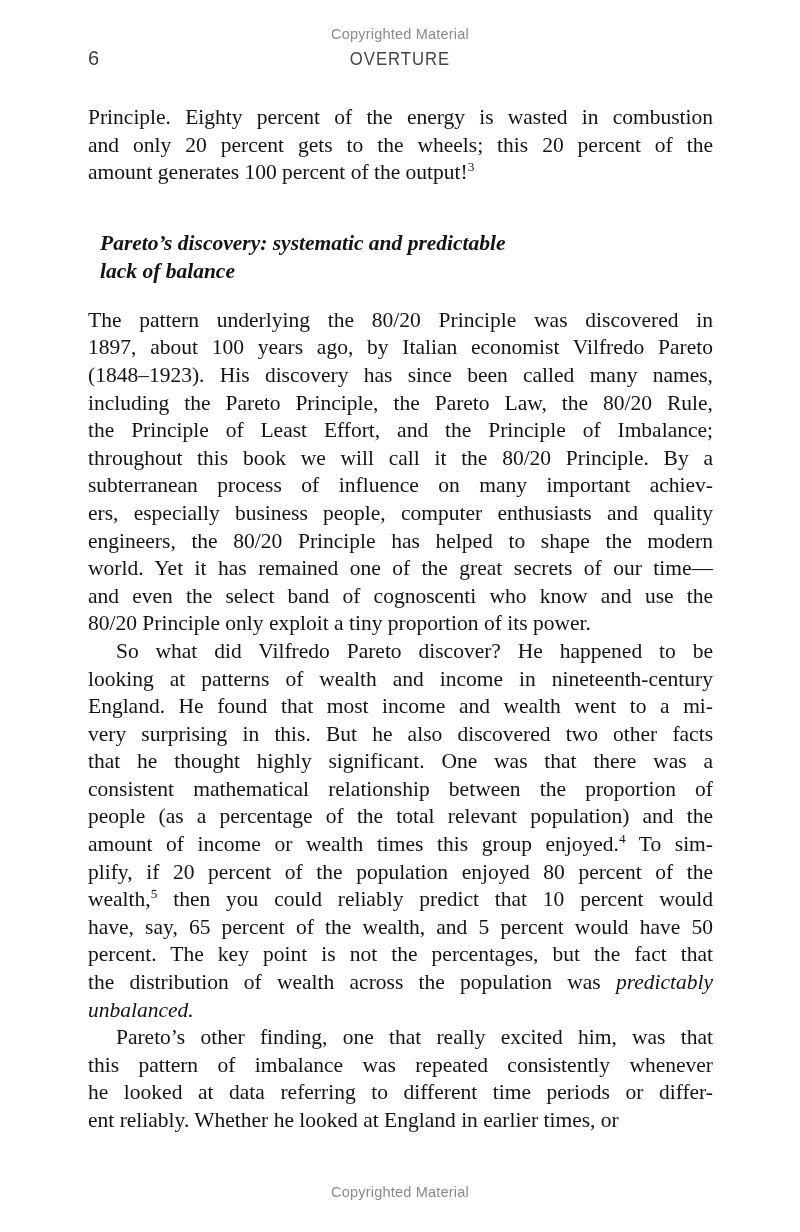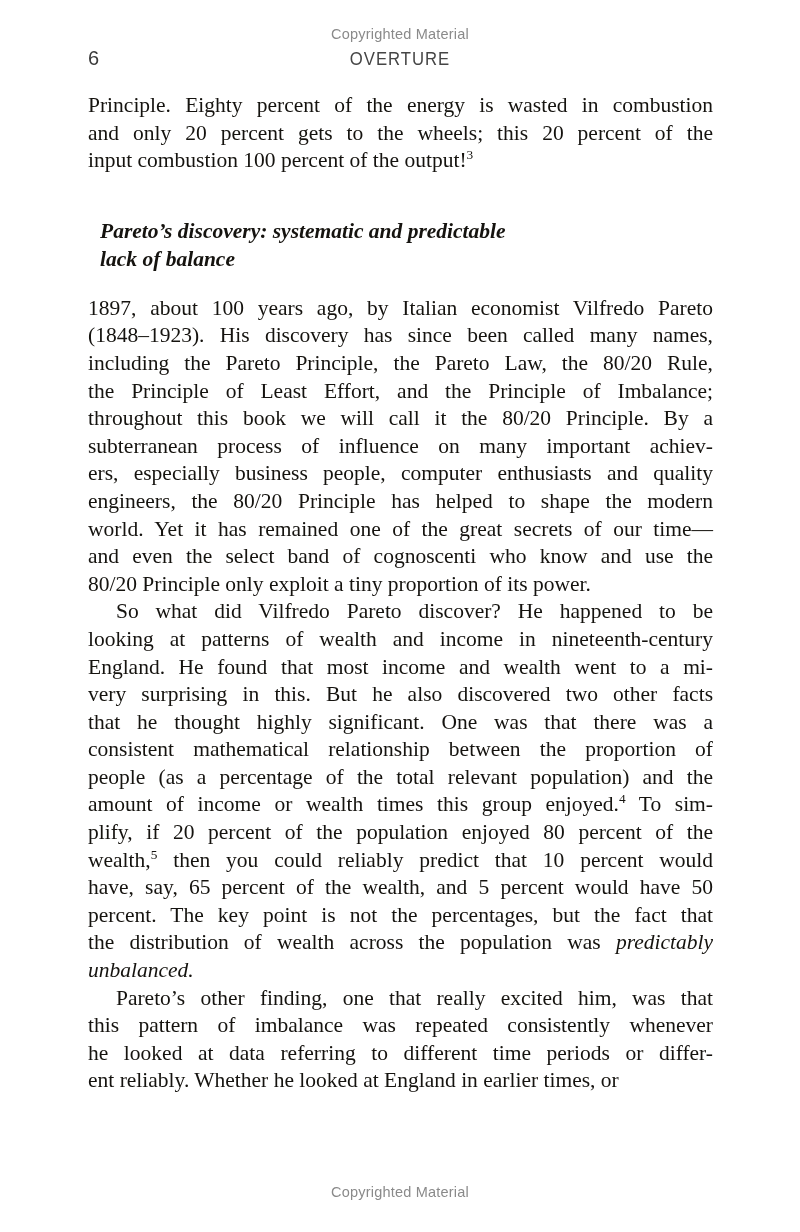--- a/index.html
+++ b/index.html
@@ -46,21 +46,21 @@
     font-family: "Liberation Sans", "DejaVu Sans", sans-serif;
     font-size: 19px;
     color: #454545;
     letter-spacing: 1.1px;
     transform: scaleX(0.88);
   }
 
   
   .column {
     position: absolute;
-    top: 92px;
+    top: 104px;
     left: 88px;
     width: 625px;
   }
 
   .para {
     margin: 0;
     font-size: 21.5px;
     line-height: 27.6px;
     color: #15130f;
     text-align: justify;
@@ -120,29 +120,30 @@
 
   <div class="folio">6</div>
 
   <div class="running-head">OVERTURE</div>
 
   <div class="column">
 
     <p class="para">
       <span class="line">Principle. Eighty percent of the energy is wasted in combustion</span>
       <span class="line">and only 20 percent gets to the wheels; this 20 percent of the</span>
-      <span class="line last"><span>input combustion 100 percent of the output!</span><sup>3</sup></span>
+      <span class="line last"><span>amount generates 100 percent of the output!</span><sup>3</sup></span>
     </p>
 
     <h2 class="sec-head">
       <span class="hl">Pareto’s discovery: systematic and predictable</span>
       <span class="hl">lack of balance</span>
     </h2>
 
     <p class="para">
+      <span class="line">The pattern underlying the 80/20 Principle was discovered in</span>
       <span class="line">1897, about 100 years ago, by Italian economist Vilfredo Pareto</span>
       <span class="line">(1848–1923). His discovery has since been called many names,</span>
       <span class="line">including the Pareto Principle, the Pareto Law, the 80/20 Rule,</span>
       <span class="line">the Principle of Least Effort, and the Principle of Imbalance;</span>
       <span class="line">throughout this book we will call it the 80/20 Principle. By a</span>
       <span class="line">subterranean process of influence on many important achiev-</span>
       <span class="line">ers, especially business people, computer enthusiasts and quality</span>
       <span class="line">engineers, the 80/20 Principle has helped to shape the modern</span>
       <span class="line">world. Yet it has remained one of the great secrets of our time—</span>
       <span class="line">and even the select band of cognoscenti who know and use the</span>

